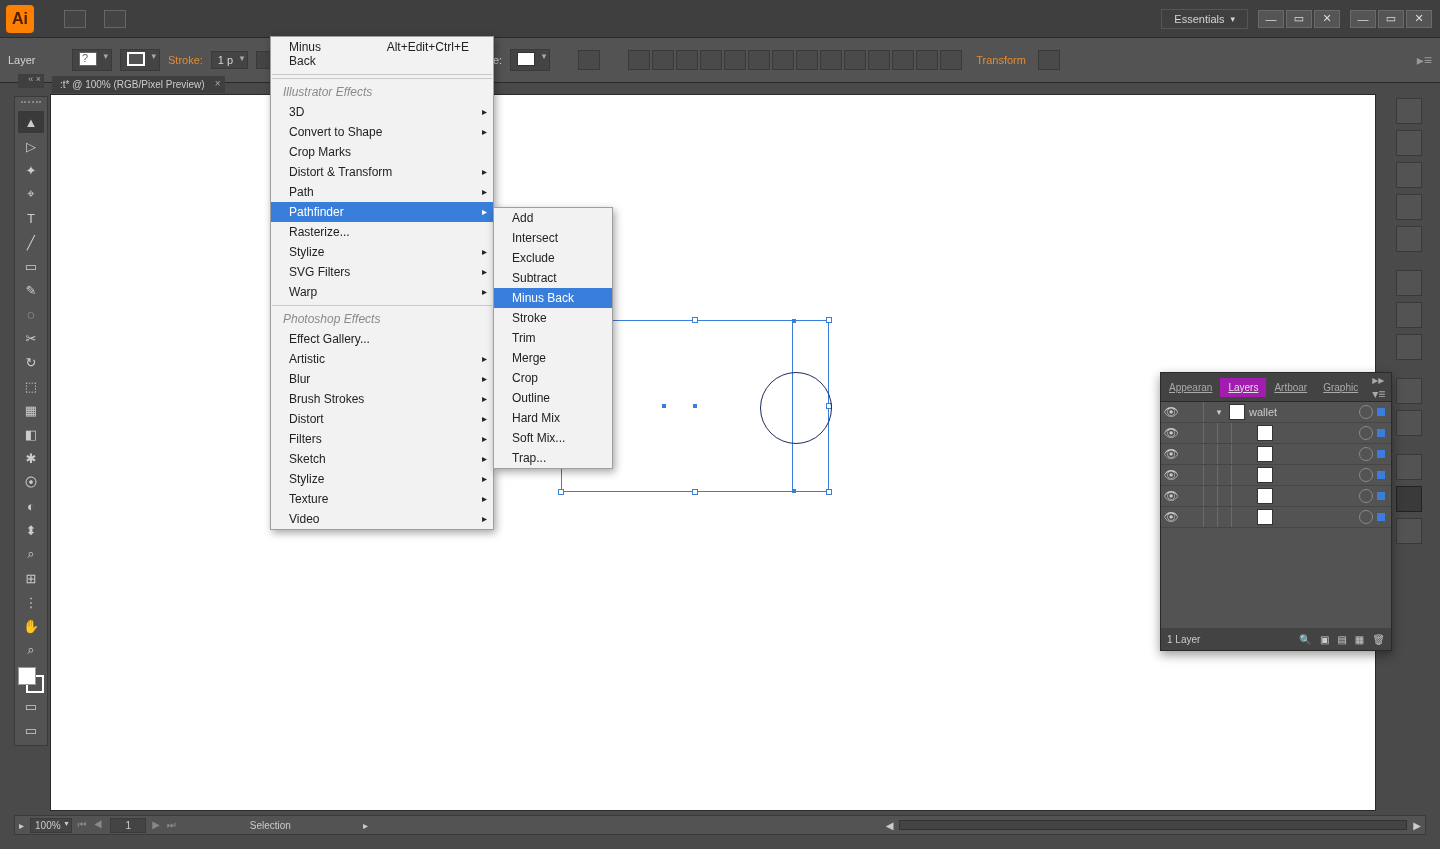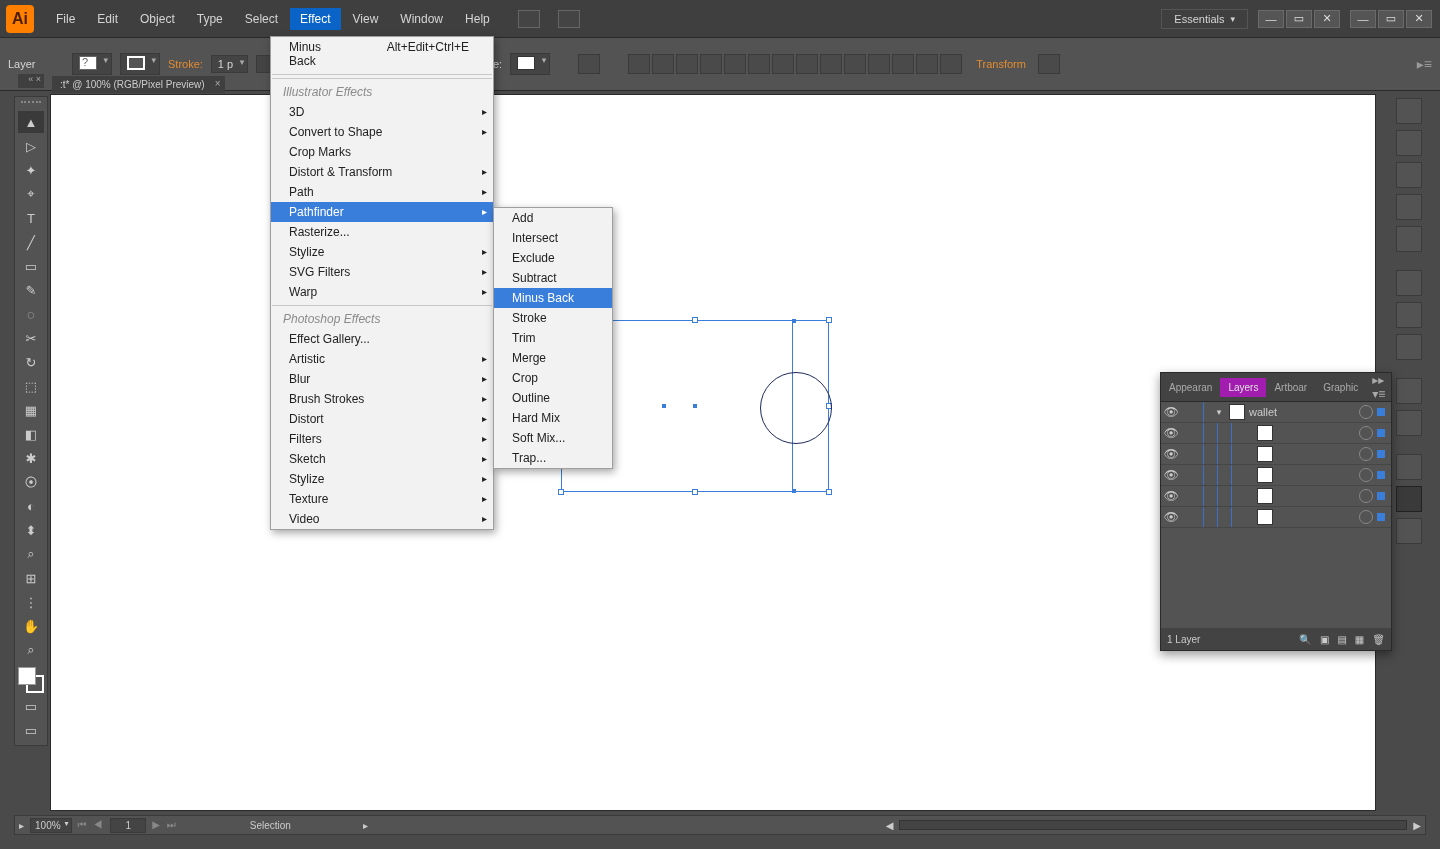--- a/index.html
+++ b/index.html
@@ -11,21 +11,21 @@
 .menubar { display: flex; gap: 2px; }
 .menu-item { color: #d5d5d5; font-size: 12px; padding: 4px 10px; cursor: pointer; }
 .menu-item.open { background: #0a64c8; color: #fff; }
 .workspace { margin-left: auto; color: #d5d5d5; font-size: 11px; padding: 3px 12px; border: 1px solid #555; display: flex; align-items: center; gap: 6px; margin-right: 10px; }
 .win-controls { display: flex; gap: 2px; margin-right: 8px; }
 .win-btn { width: 26px; height: 18px; background: #555; border: 1px solid #6a6a6a; color: #ddd; font-size: 11px; display: flex; align-items: center; justify-content: center; cursor: pointer; }
 .title-icons { display: flex; gap: 18px; margin-left: 18px; }
 .title-icon { width: 22px; height: 18px; border: 1px solid #666; background: #444; }
 
 
-.controlbar { position: absolute; left: 0; right: 0; top: 38px; height: 53px; background: #535353; border-bottom: 1px solid #2a2a2a; display: flex; align-items: center; padding: 0 8px; font-size: 11px; color: #d5d5d5; gap: 8px; }
+.controlbar { position: absolute; left: 0; right: 0; top: 38px; height: 45px; background: #535353; border-bottom: 1px solid #2a2a2a; display: flex; align-items: center; padding: 0 8px; font-size: 11px; color: #d5d5d5; gap: 8px; }
 .cb-label { display: flex; align-items: center; gap: 4px; }
 .cb-drop { border: 1px solid #3a3a3a; background: #444; padding: 2px 14px 2px 6px; position: relative; min-width: 40px; font-size: 11px; }
 .cb-drop::after { content: "▾"; position: absolute; right: 3px; top: 1px; font-size: 9px; color: #aaa; }
 .cb-swatch { width: 18px; height: 14px; border: 1px solid #333; }
 .cb-accent { color: #e38c2f; }
 .cb-iconrow { display: flex; gap: 2px; }
 .cb-icon { width: 22px; height: 20px; border: 1px solid #3a3a3a; background: #4a4a4a; }
 .cb-link { color: #e38c2f; font-size: 11px; margin-left: 6px; }
 
 
@@ -60,21 +60,21 @@
 
 
 .dock-col { position: absolute; top: 94px; width: 32px; background: #4a4a4a; display: flex; flex-direction: column; gap: 6px; padding: 4px 2px; }
 .dock-col.R1 { right: 14px; }
 .dock-btn { width: 26px; height: 26px; background: #535353; border: 1px solid #3a3a3a; }
 .dock-btn.active { background: #3a3a3a; border-color: #222; }
 
 
 .layers-panel { position: absolute; right: 48px; top: 372px; width: 232px; background: #535353; border: 1px solid #2a2a2a; font-size: 11px; color: #ccc; box-shadow: 0 4px 10px rgba(0,0,0,.4); }
 .lp-tabs { display: flex; background: #434343; border-bottom: 1px solid #2a2a2a; align-items: center; }
-.lp-tab { padding: 4px 8px; font-size: 10px; color: #aaa; }
+.lp-tab { padding: 4px 8px; font-size: 10px; color: #aaa; text-decoration: underline; }
 .lp-tab.active { background: #a21caf; color: #e0e0e0; }
 .lp-menu { margin-left: auto; padding: 0 6px; font-size: 12px; color: #aaa; }
 .lp-row { display: flex; align-items: center; height: 21px; border-bottom: 1px solid #464646; }
 .lp-vis { width: 20px; text-align: center; font-size: 12px; color: #ccc; }
 .lp-lock { width: 18px; }
 .lp-indent { display: inline-block; height: 100%; border-left: 1px solid #3a6fd0; margin-left: 4px; }
 .lp-thumb { width: 16px; height: 16px; background: #fff; border: 1px solid #333; margin: 0 4px; }
 .lp-name { flex: 1; }
 .lp-target { width: 14px; height: 14px; border: 1px solid #888; border-radius: 50%; margin-right: 4px; }
 .lp-sel { width: 8px; height: 8px; background: #3a7edb; margin-right: 6px; }
@@ -86,31 +86,20 @@
 .sb-arrows { letter-spacing: 2px; color: #888; }
 .sb-zoom { border: 1px solid #3a3a3a; background: #444; padding: 1px 10px 1px 4px; position: relative; }
 .sb-zoom::after { content: "▾"; position: absolute; right: 2px; top: 0; font-size: 8px; }
 .sb-page { border: 1px solid #3a3a3a; background: #444; padding: 1px 4px; min-width: 36px; text-align: center; }
 </style>
 </head>
 <body>
 
 <div class="titlebar">
   <div class="app-logo">Ai</div>
-  <div class="menubar" id="menubar">
-      <div class="menu-item">File</div>
-      <div class="menu-item">Edit</div>
-      <div class="menu-item">Object</div>
-      <div class="menu-item">Type</div>
-      <div class="menu-item">Select</div>
-      <div class="menu-item open">Effect</div>
-      <div class="menu-item">View</div>
-      <div class="menu-item">Window</div>
-      <div class="menu-item">Help</div>
-    </div>
   <div class="title-icons">
     <div class="title-icon"></div>
     <div class="title-icon"></div>
   </div>
   <div class="workspace">
     <span>Essentials</span>
       <span style="font-size:9px">▾</span>
   </div>
   <div class="win-controls">
     <div class="win-btn">—</div>

